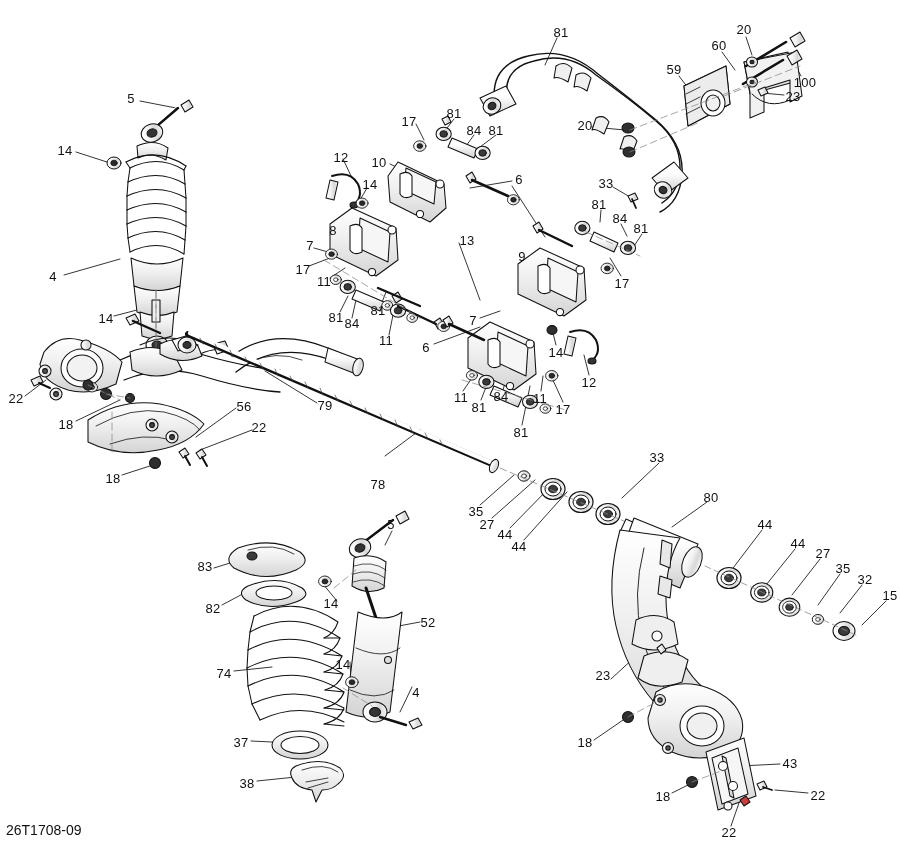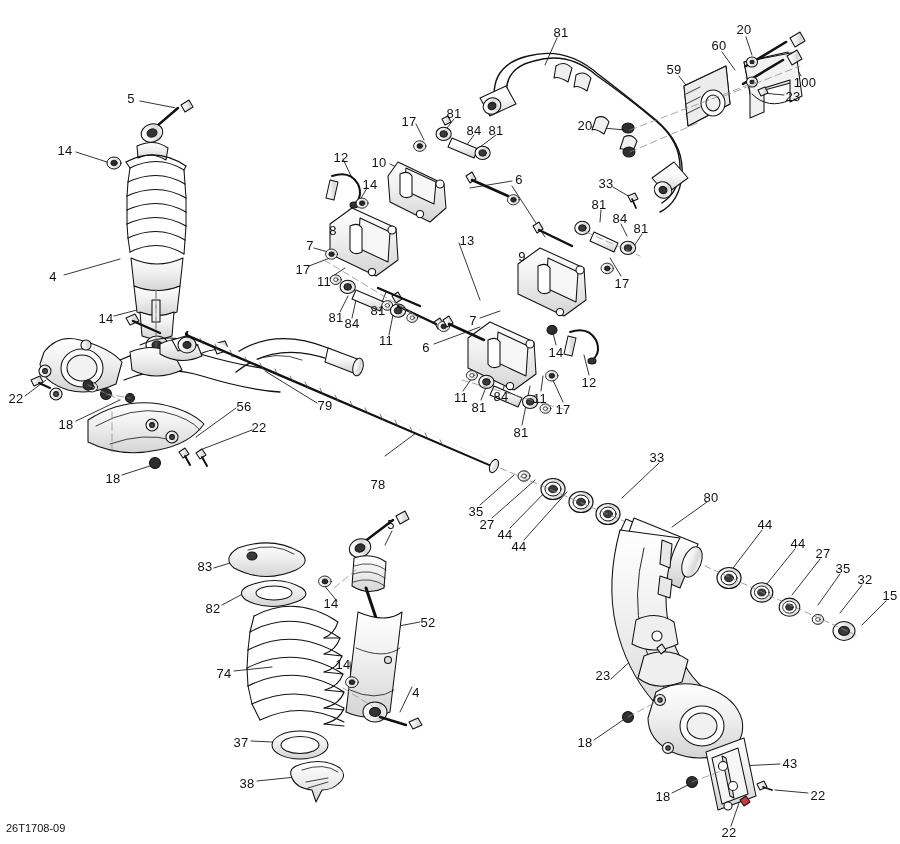--- a/index.html
+++ b/index.html
@@ -2,21 +2,21 @@
 <html><head>
 <meta charset="utf-8">
 <title>Parts Diagram</title>
 <style>
   html,body{margin:0;padding:0;background:#ffffff;}
   body{font-family:"Liberation Sans", sans-serif;}
   #page{position:relative;width:900px;height:844px;background:#fff;overflow:hidden;}
   #art{position:absolute;left:0;top:0;width:900px;height:844px;}
   .lbl{position:absolute;font-family:"Liberation Sans",sans-serif;font-size:13px;color:#111;
        white-space:nowrap;transform:translate(-50%,-50%);letter-spacing:0.2px;}
-  #sheetcode{position:absolute;left:6px;top:822px;font-size:11px;color:#111;}
+  #sheetcode{position:absolute;left:6px;top:822px;font-size:14px;color:#111;}
   #watermark{position:absolute;left:450px;top:812px;transform:translate(-50%,-50%);
     font-family:"Liberation Serif",serif;font-weight:bold;font-style:italic;font-size:30px;
     color:#f0334a;letter-spacing:0px;pointer-events:none;}
 </style>
 </head>
 <body>
 
 <div id="page">
 
   <svg id="art" viewBox="0 0 900 844" xmlns="http://www.w3.org/2000/svg">

